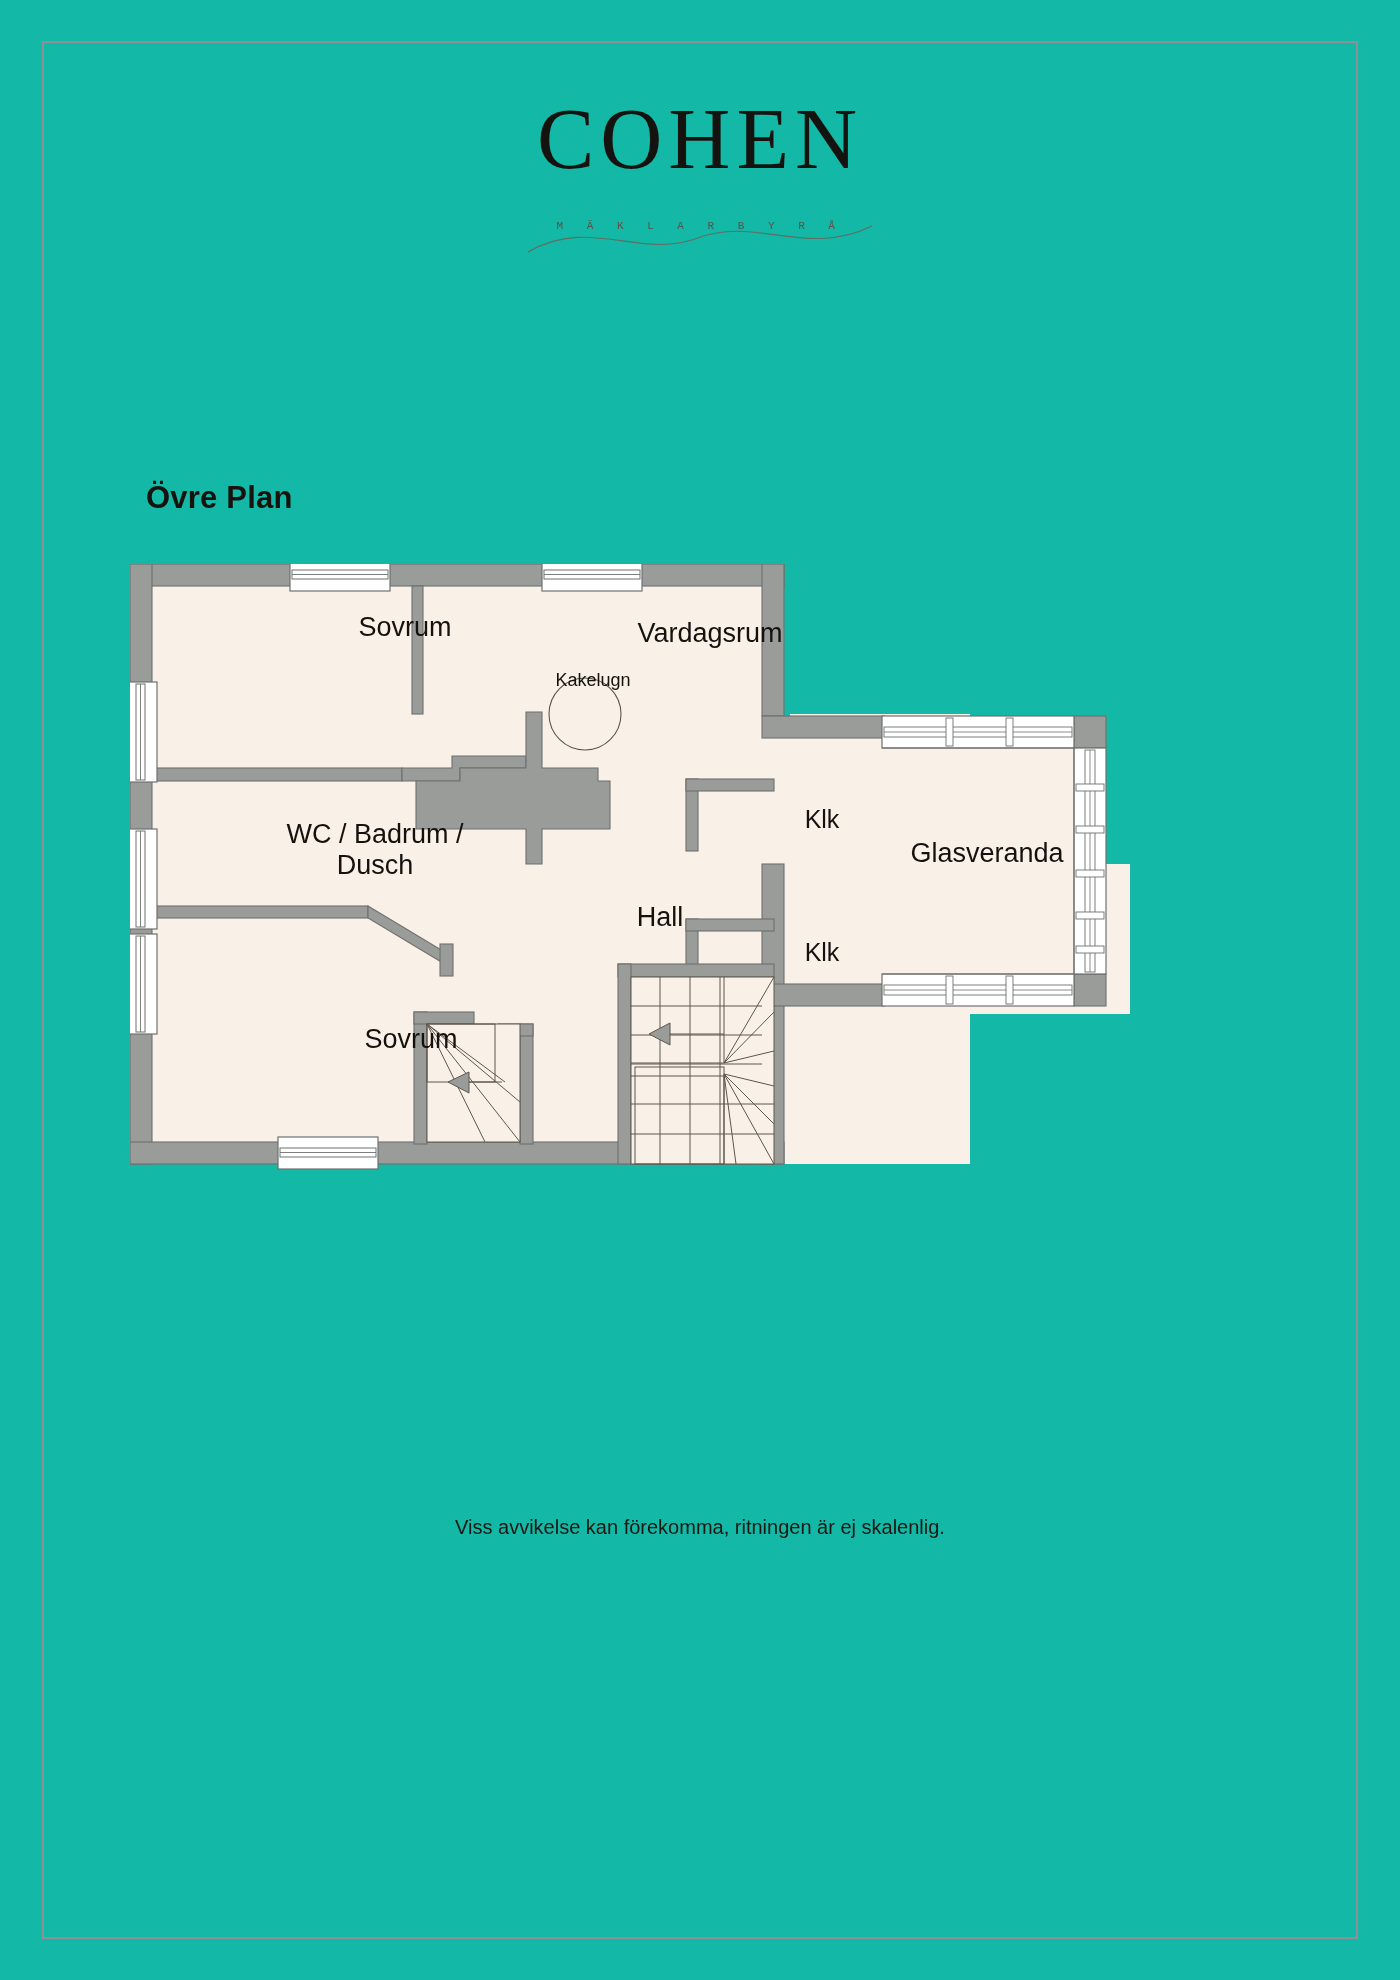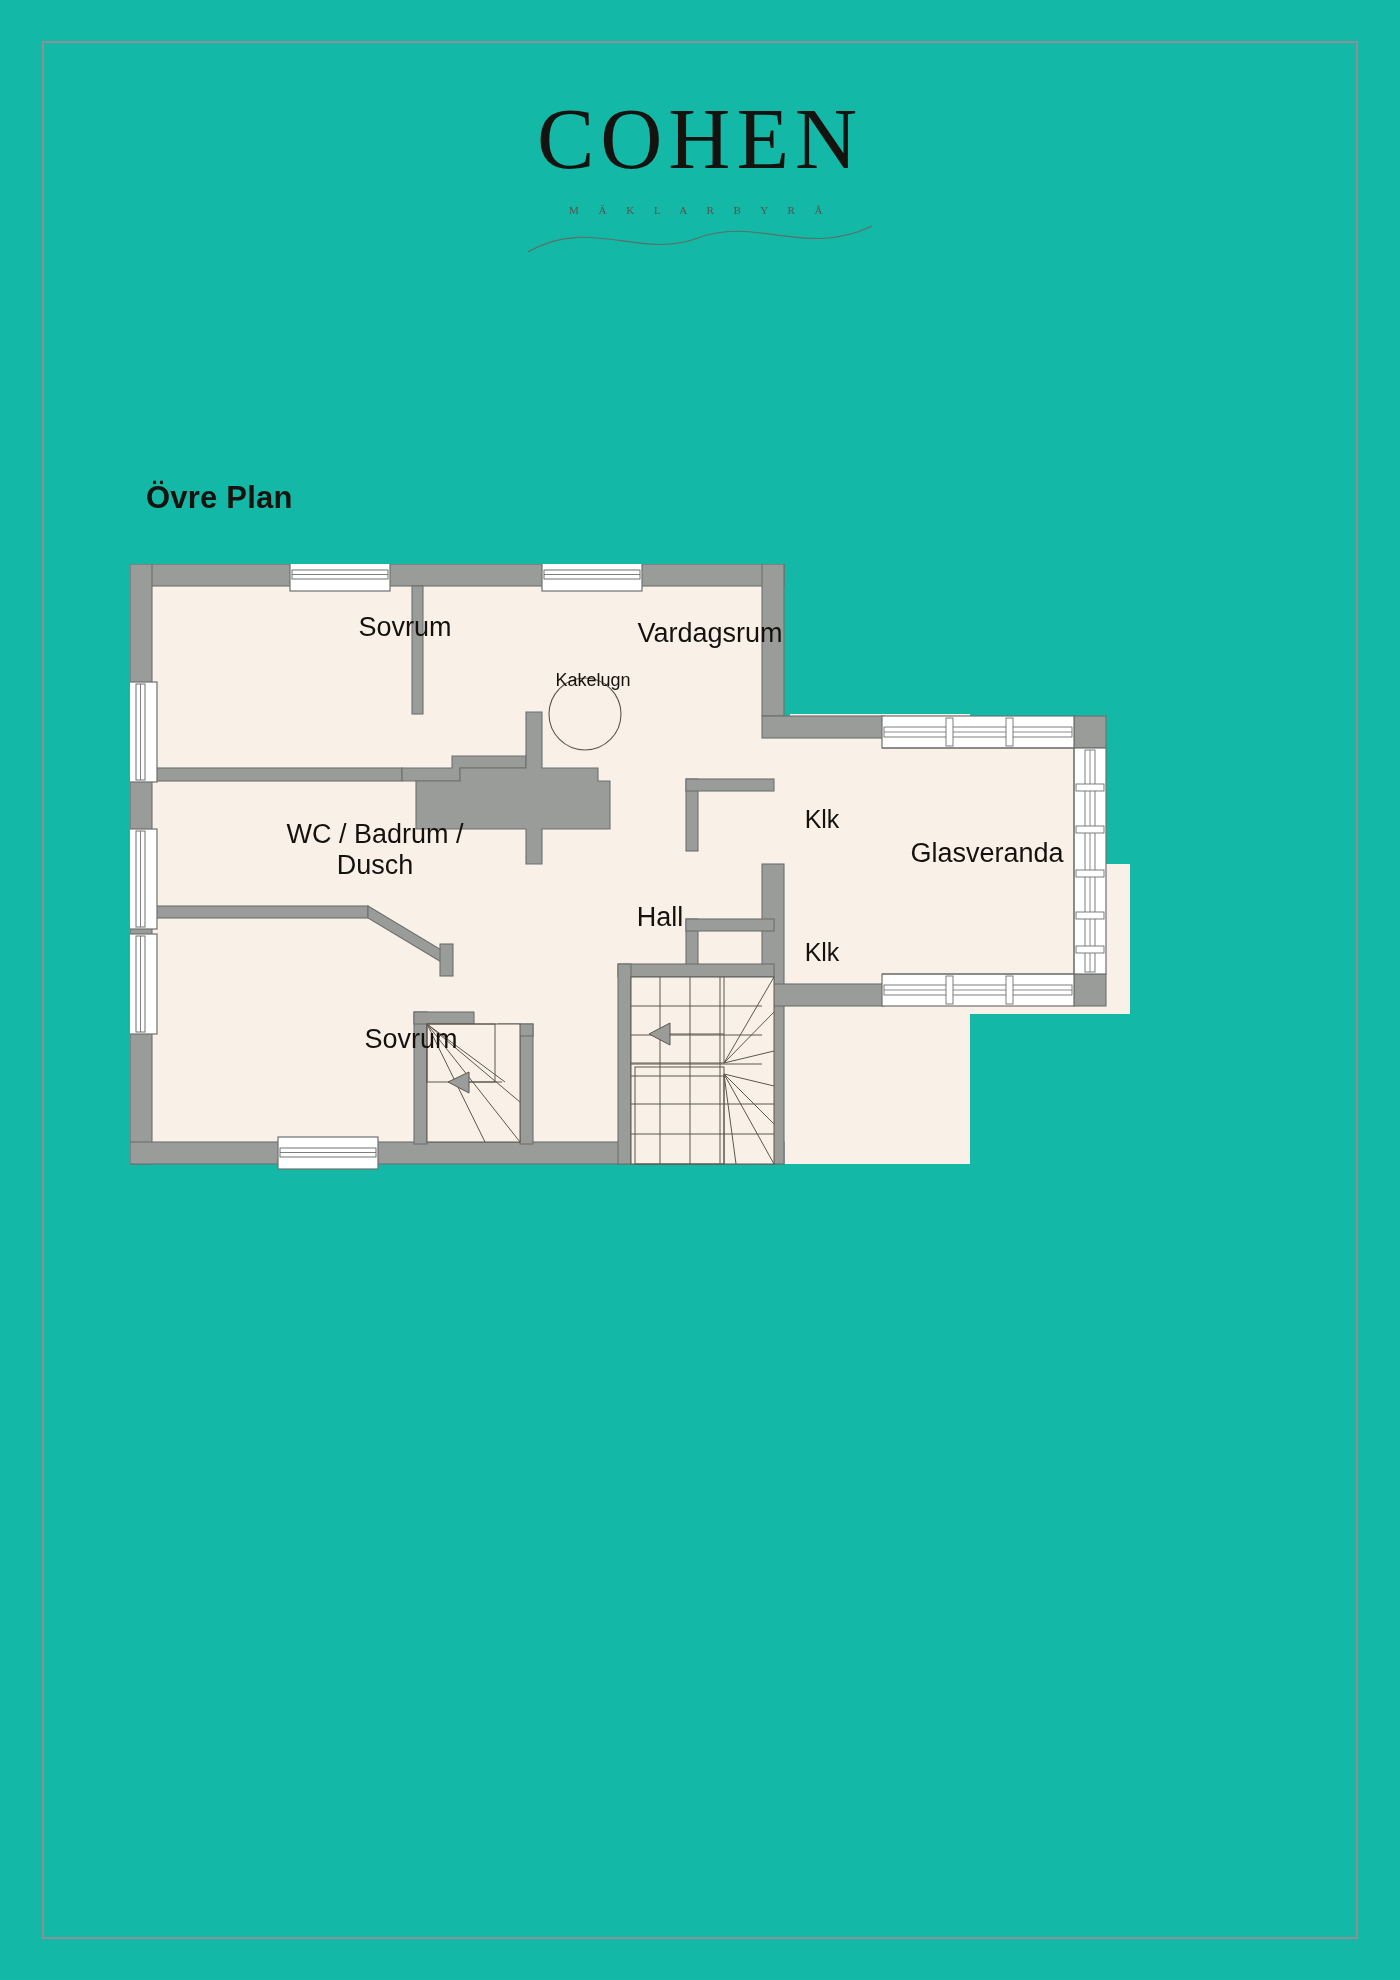--- a/index.html
+++ b/index.html
@@ -50,25 +50,25 @@
   #brand-swash {
     position: absolute;
     left: 50%;
     top: 112px;
     transform: translateX(-50%);
     width: 360px;
     height: 60px;
     pointer-events: none;
   }
   #brand-sub {
-    margin-top: 22px;
+    margin-top: 38px;
     font-size: 11px;
     letter-spacing: 8.5px;
     color: #595349;
-    font-family: Liberation Serif, serif;
+    font-family: Liberation Mono, monospace;
   }
   
   #plan-title {
     position: absolute;
     left: 146px;
     top: 480px;
     font-size: 31px;
     font-weight: bold;
     color: #16130f;
     letter-spacing: 0.2px;
@@ -298,14 +298,15 @@
         <text class="rlabel" x="530" y="362" font-size="27" text-anchor="middle">Hall</text>
         <text class="rlabel" x="692" y="264" font-size="25" text-anchor="middle">Klk</text>
         <text class="rlabel" x="692" y="397" font-size="25" text-anchor="middle">Klk</text>
         <text class="rlabel" x="857" y="298" font-size="27" text-anchor="middle">Glasveranda</text>
         <text class="rlabel" x="281" y="484" font-size="27" text-anchor="middle">Sovrum</text>
       </g>
 
     </svg>
   </div>
 
+  <div id="disclaimer">Viss avvikelse kan förekomma, ritningen är ej skalenlig.</div>
 
 </div>
 
 </body></html>

